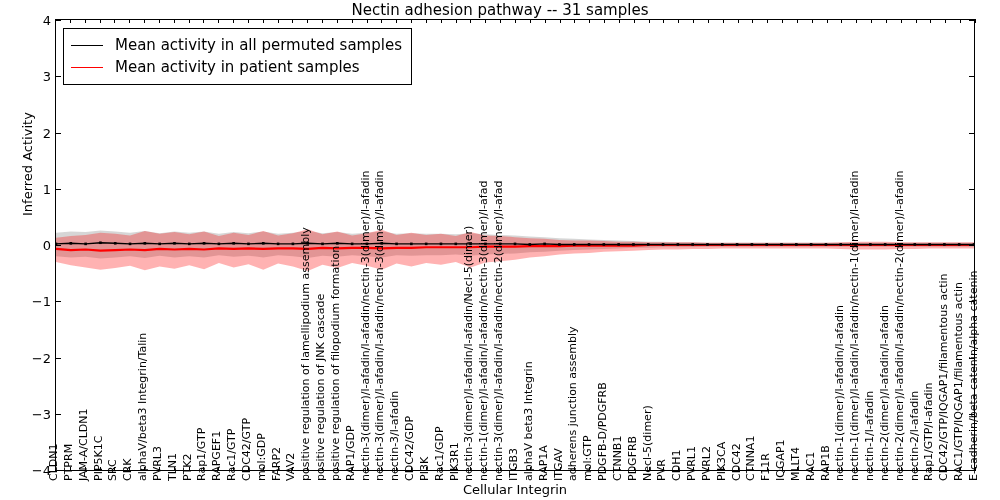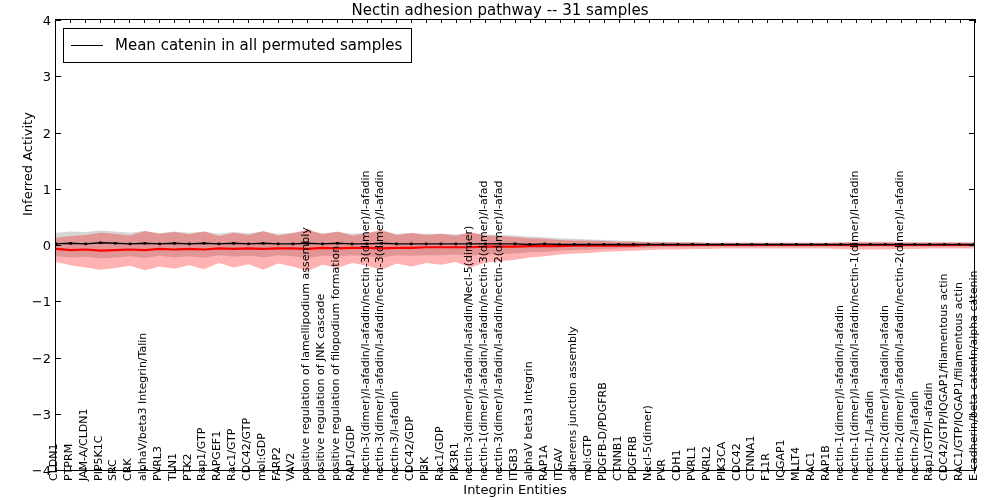--- a/index.html
+++ b/index.html
@@ -358,22 +358,26 @@
       <div class="xtl" style="left: 820.129px; top: 470px;">nectin-1/l-afadin</div>
       <div class="xtl" style="left: 834.968px; top: 470px;">nectin-2(dimer)/l-afadin/l-afadin</div>
       <div class="xtl" style="left: 849.806px; top: 470px;">nectin-2(dimer)/l-afadin/l-afadin/nectin-2(dimer)/l-afadin</div>
       <div class="xtl" style="left: 864.645px; top: 470px;">nectin-2/l-afadin</div>
       <div class="xtl" style="left: 879.484px; top: 470px;">Rap1/GTP/l-afadin</div>
       <div class="xtl" style="left: 894.323px; top: 470px;">CDC42/GTP/IQGAP1/filamentous actin</div>
       <div class="xtl" style="left: 909.161px; top: 470px;">RAC1/GTP/IQGAP1/filamentous actin</div>
       <div class="xtl" style="left: 924px; top: 470px;">E-cadherin/beta catenin/alpha catenin</div>
     </div>
 
-  <div class="xlabel">Integrin Entities</div>
+  <div class="xlabel">Cellular Integrin</div>
 
   <div class="legend">
     <div class="legend-row">
       <span class="legend-swatch"></span>
-      <span class="legend-text">Mean catenin in all permuted samples</span>
+      <span class="legend-text">Mean activity in all permuted samples</span>
+    </div>
+    <div class="legend-row">
+      <span class="legend-swatch red"></span>
+      <span class="legend-text">Mean activity in patient samples</span>
     </div>
   </div>
 
 </div>
 
 </body></html>

